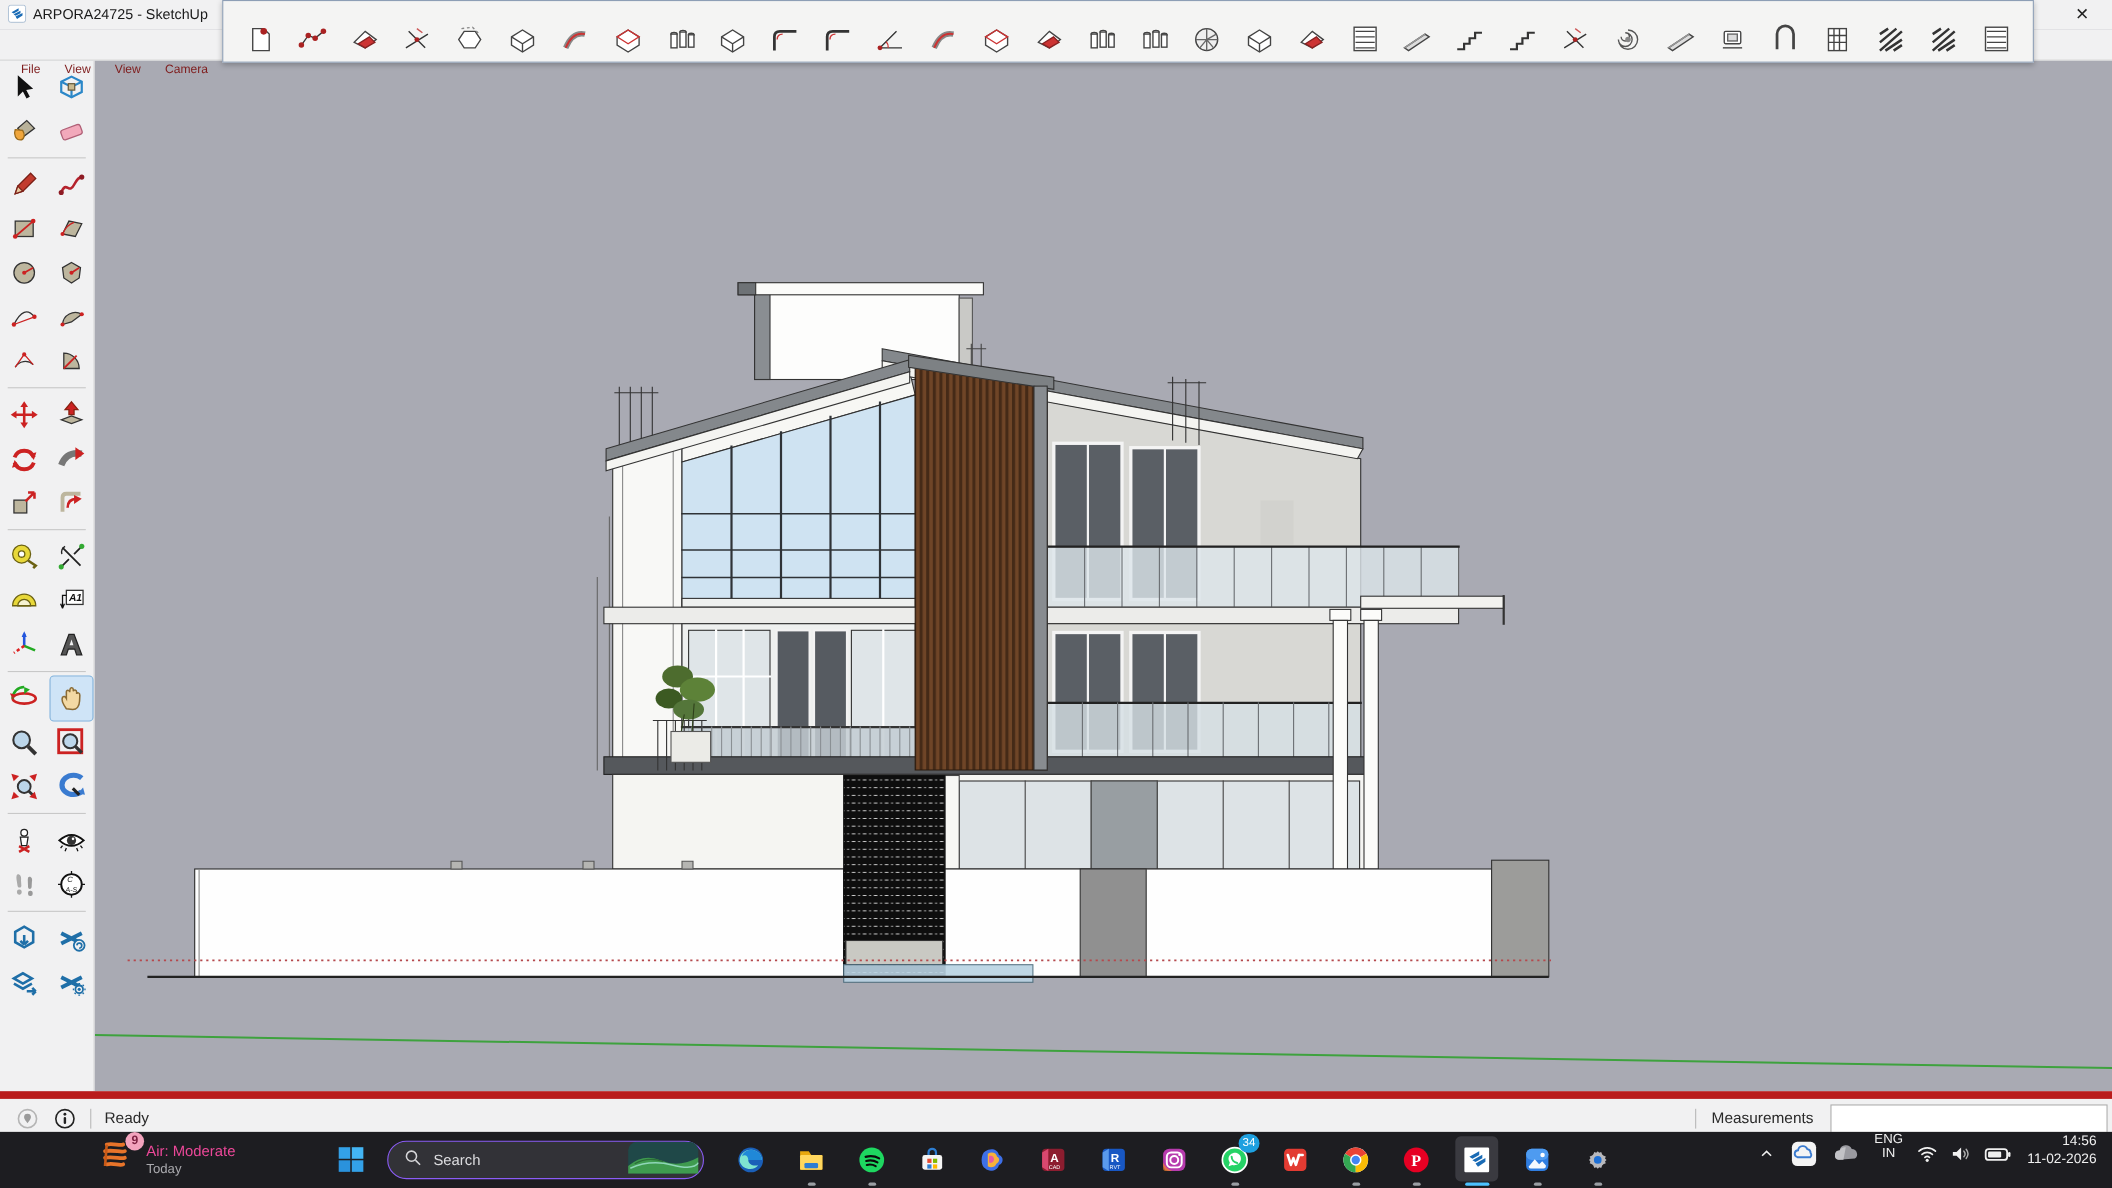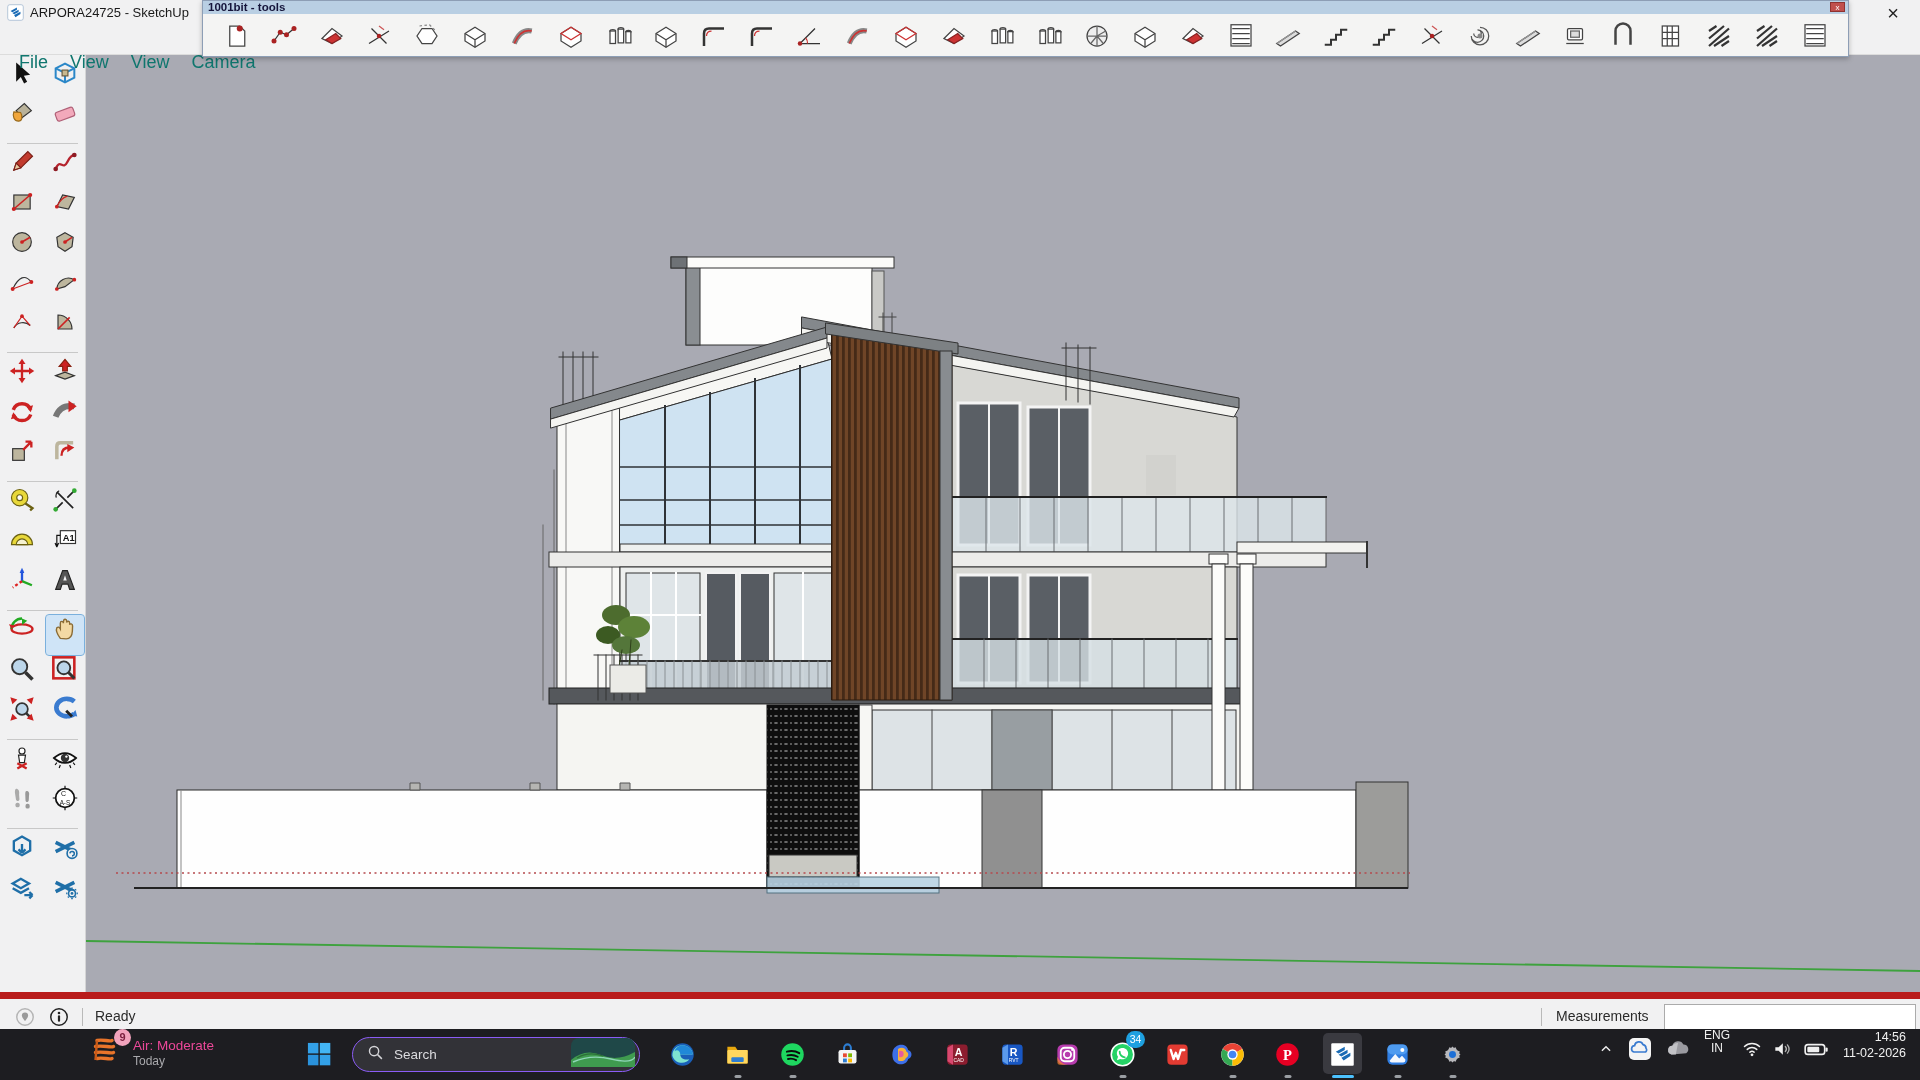--- a/index.html
+++ b/index.html
@@ -5,36 +5,36 @@
   * { margin:0; padding:0; box-sizing:border-box; }
   html,body { width:1920px; height:1080px; overflow:hidden; font-family:"Liberation Sans",sans-serif; background:#a9aab3; }
   .abs { position:absolute; }
 
   
   #titlebar { left:0; top:0; width:1920px; height:27px; background:#f1f1f2; z-index:5; }
   #titlebar .logo { position:absolute; left:7px; top:4px; }
   #titlebar .title { position:absolute; left:30px; top:5px; font-size:13px; color:#1a1a1a; }
   #win-close { position:absolute; right:12px; top:0px; width:30px; height:26px; font-size:20px; color:#222; text-align:center; line-height:26px; cursor:pointer; }
   #menubar { left:0; top:27px; width:1920px; height:28px; background:#f1f1f2; border-bottom:1px solid #dcdcdc; z-index:4; display:flex; align-items:center; padding-left:8px; }
-  .menu-item { font-size:18px; color:#0f766e; padding:4px 11px;margin-top:44px; }
+  .menu-item { font-size:11px; color:#7f1d1d; padding:4px 11px;margin-top:44px; }
 
   
   #tb1001 { left:202px; top:0; width:1647px; height:57px; z-index:20; border:1px solid #8d9eb5; box-shadow:0 2px 5px rgba(0,0,0,.25); background:#f4f4f3; }
   #tb1001-strip { position:absolute; left:0; top:0; width:100%; height:13px; background:#b9cfe3; overflow:hidden; }
   #tb1001-title { position:absolute; left:5px; top:0px; font-size:11.5px; font-weight:bold; color:#14143a; }
   #tb1001-close { position:absolute; right:3px; top:1px; width:15px; height:10px; background:#c0504d; color:#fff; font-size:8px; line-height:9px; text-align:center; border:1px solid #8f3331; }
   #tb1001-icons { position:absolute; left:0; top:13px; width:100%; height:44px; display:flex; align-items:center; justify-content:space-evenly; padding:0 4px; }
   .t1-tool { width:38px; height:38px; display:flex; align-items:center; justify-content:center; }
   .t1-tool svg { width:30px; height:30px; }
 
   
   #palette { left:0; top:55px; width:86px; height:937px; background:#f1f1f2; border-right:1px solid #d5d5d6; z-index:3; padding-top:4px; }
   .pal-group { display:grid; grid-template-columns:43px 43px; justify-items:center; }
   .pal-sep { height:1px; background:#c8c8c8; margin:4px 7px; }
-  .pal-tool { width:38px; height:40px; display:flex; align-items:flex-start; justify-content:center; border-radius:3px; }
+  .pal-tool { width:38px; height:40px; display:flex; align-items:center; justify-content:center; border-radius:3px;font-style:italic; }
   .pal-tool svg { width:28px; height:28px; }
   .pal-tool.active { background:#cfe4f7; outline:1px solid #7ab0dd; }
 
   
   #viewport { left:86px; top:55px; width:1834px; height:937px; background:#a9aab3; z-index:1; }
 
   
   #statusbar { left:0; top:992px; width:1920px; height:37px; background:#f1f1f2; border-top:7px solid #b91c1c; z-index:6; }
   #statusbar .sb-ic { position:absolute; top:7px; }
   #sb-sep1 { position:absolute; left:82px; top:9px; width:1px; height:18px; background:#b9b9b9; }
@@ -80,24 +80,20 @@
 </div>
 
 <div id="menubar" class="abs">
     <div class="menu-item">File</div>
     <div class="menu-item">View</div>
     <div class="menu-item">View</div>
     <div class="menu-item">Camera</div>
   </div>
 
 <div id="tb1001" class="abs">
-  <div id="tb1001-strip">
-    <span id="tb1001-title">1001bit - tools</span>
-    <span id="tb1001-close">x</span>
-  </div>
   <div id="tb1001-icons">
       <div class="t1-tool">
         <svg viewBox="0 0 24 24">
           <path d="M7 4 h8 l4 4 v12 h-12 Z" fill="#fff" stroke="#444"></path>
           <circle cx="15" cy="6" r="2.4" fill="#a22"></circle>
         </svg>
       </div>
       <div class="t1-tool">
         <svg viewBox="0 0 24 24">
           <path d="M4 16 L9 9 L14 11 L20 6" stroke="#333" fill="none"></path>

